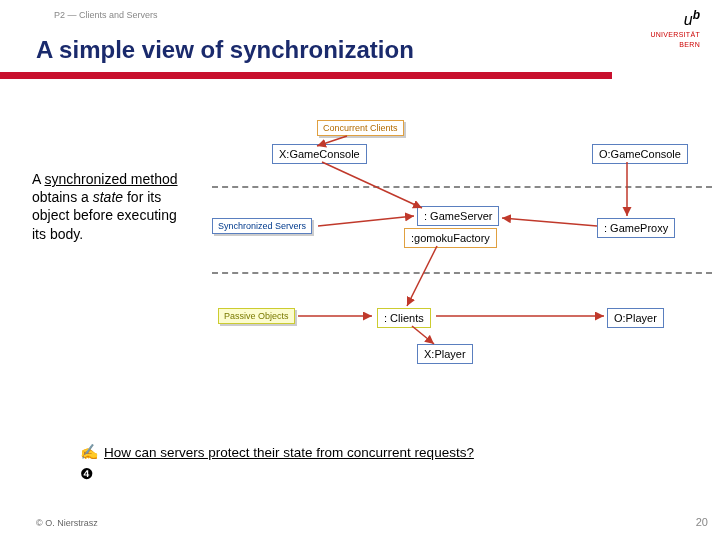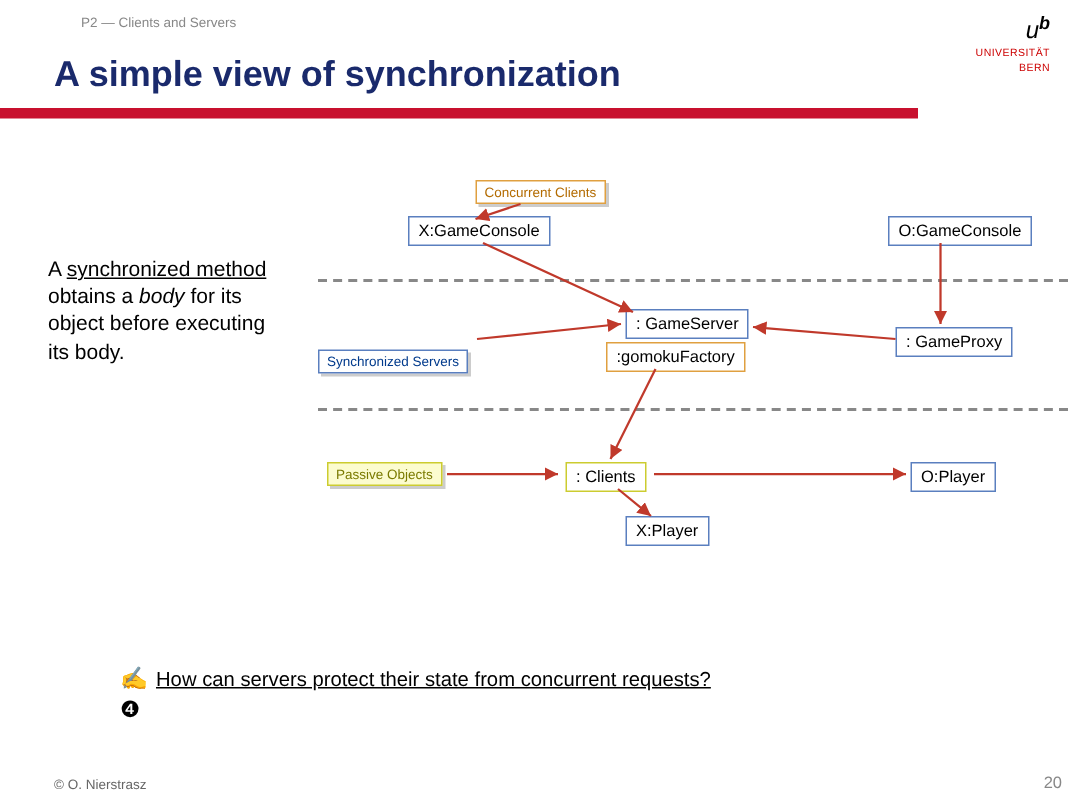--- a/index.html
+++ b/index.html
@@ -136,32 +136,32 @@
     <span class="u-letter">u</span><span class="b-letter">b</span>
   </div>
   <div class="logo-uni">UNIVERSITÄT</div>
   <div class="logo-uni">BERN</div>
 </div>
 
 <div class="title">A simple view of synchronization</div>
 <div class="red-bar"></div>
 
 <div class="sidenote">
-  <span>A </span><span class="syncm">synchronized method</span><span> obtains a </span><span class="lock">body</span><span> for its object before executing its body.</span>
+  <span>A </span><span class="syncm">synchronized method</span><span> obtains a </span><span class="lock">state</span><span> for its object before executing its body.</span>
 </div>
 
 <div class="diagram">
 
   <div class="tag orange" style="top:0px; left:105px;">Concurrent Clients</div>
   <div class="node blue" style="top:24px; left:60px;">X:GameConsole</div>
   <div class="node blue" style="top:24px; left:380px;">O:GameConsole</div>
 
   <div class="sep" style="top:66px;"></div>
 
-  <div class="tag blue" style="top:113px; left:0px;">Synchronized Servers</div>
+  <div class="tag blue" style="top:98px; left:0px;">Synchronized Servers</div>
   <div class="node blue" style="top:86px;  left:205px;">: GameServer</div>
   <div class="node orange" style="top:108px; left:192px;">:gomokuFactory</div>
   <div class="node blue" style="top:98px;  left:385px;text-align:right;">: GameProxy</div>
 
   <div class="sep" style="top:152px;"></div>
 
   <div class="tag yellow" style="top:188px; left:6px;">Passive Objects</div>
   <div class="node yellow" style="top:188px; left:165px;">: Clients</div>
   <div class="node blue" style="top:224px; left:205px;">X:Player</div>
   <div class="node blue" style="top:188px; left:395px;">O:Player</div>

